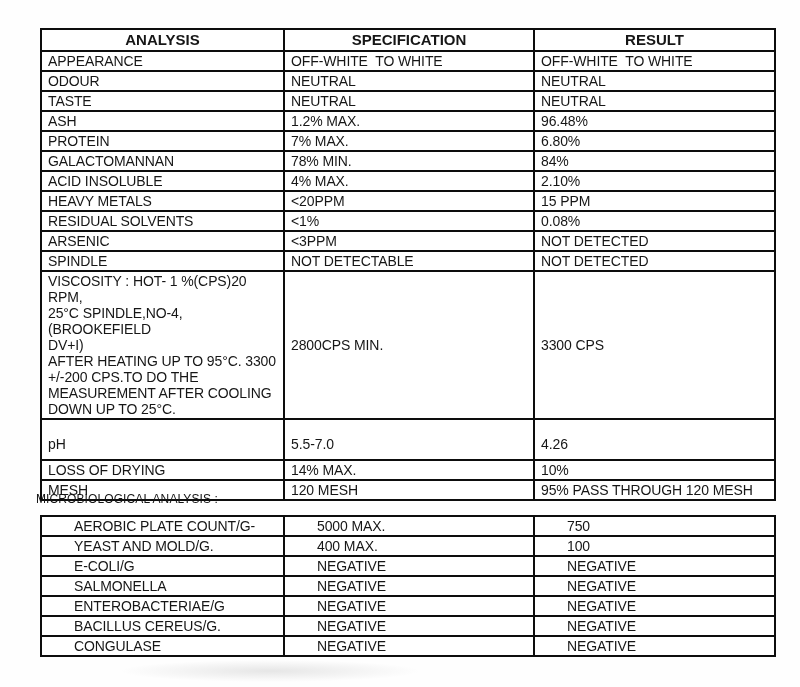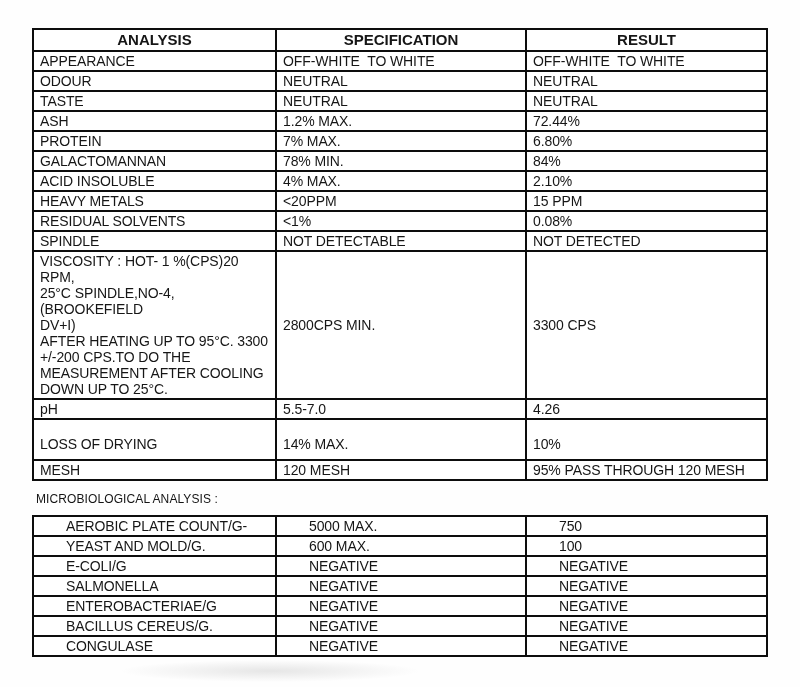--- a/index.html
+++ b/index.html
@@ -16,21 +16,21 @@
     overflow: hidden;
   }
   
   .smudge {
     position: absolute;
     background: radial-gradient(closest-side, rgba(120,120,120,0.18), rgba(120,120,120,0));
     pointer-events: none;
   }
   table.coa {
     position: absolute;
-    left: 32px;
+    left: 40px;
     border-collapse: collapse;
     table-layout: fixed;
     width: 734px;
     background: #fff;
   }
   #analysis-table { top: 28px; }
   #micro-table    { top: 515px; }
   table.coa th, table.coa td {
     border: 2px solid #0d0d0d;
     padding: 1px 6px;
@@ -102,21 +102,21 @@
           <td>NEUTRAL</td>
         </tr>
         <tr>
           <td>TASTE</td>
           <td>NEUTRAL</td>
           <td>NEUTRAL</td>
         </tr>
         <tr>
           <td>ASH</td>
           <td>1.2% MAX.</td>
-          <td>72.44%</td>
+          <td>96.48%</td>
         </tr>
         <tr>
           <td>PROTEIN</td>
           <td>7% MAX.</td>
           <td>6.80%</td>
         </tr>
         <tr>
           <td>GALACTOMANNAN</td>
           <td>78% MIN.</td>
           <td>84%</td>
@@ -128,20 +128,25 @@
         </tr>
         <tr>
           <td>HEAVY METALS</td>
           <td>&lt;20PPM</td>
           <td>15 PPM</td>
         </tr>
         <tr>
           <td>RESIDUAL SOLVENTS</td>
           <td>&lt;1%</td>
           <td>0.08%</td>
+        </tr>
+        <tr>
+          <td>ARSENIC</td>
+          <td>&lt;3PPM</td>
+          <td>NOT DETECTED</td>
         </tr>
         <tr>
           <td>SPINDLE</td>
           <td>NOT DETECTABLE</td>
           <td>NOT DETECTED</td>
         </tr>
         <tr>
           <td>VISCOSITY : HOT- 1 %(CPS)20 RPM,
 25°C SPINDLE,NO-4,(BROOKEFIELD
 DV+I)
@@ -179,21 +184,21 @@
         <col style="width:241px">
     </colgroup>
     <tbody>
         <tr>
           <td>AEROBIC PLATE COUNT/G-</td>
           <td>5000 MAX.</td>
           <td>750</td>
         </tr>
         <tr>
           <td>YEAST AND MOLD/G.</td>
-          <td>600 MAX.</td>
+          <td>400 MAX.</td>
           <td>100</td>
         </tr>
         <tr>
           <td>E-COLI/G</td>
           <td>NEGATIVE</td>
           <td>NEGATIVE</td>
         </tr>
         <tr>
           <td>SALMONELLA</td>
           <td>NEGATIVE</td>

